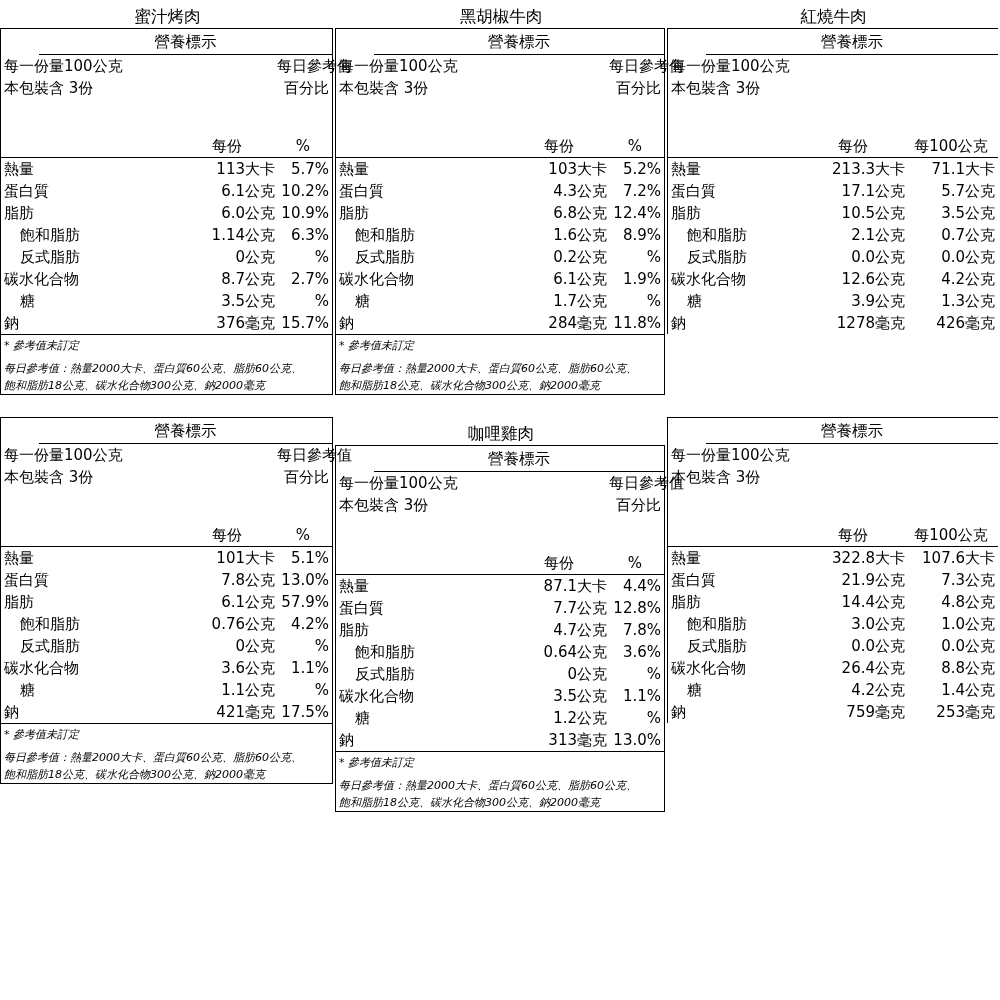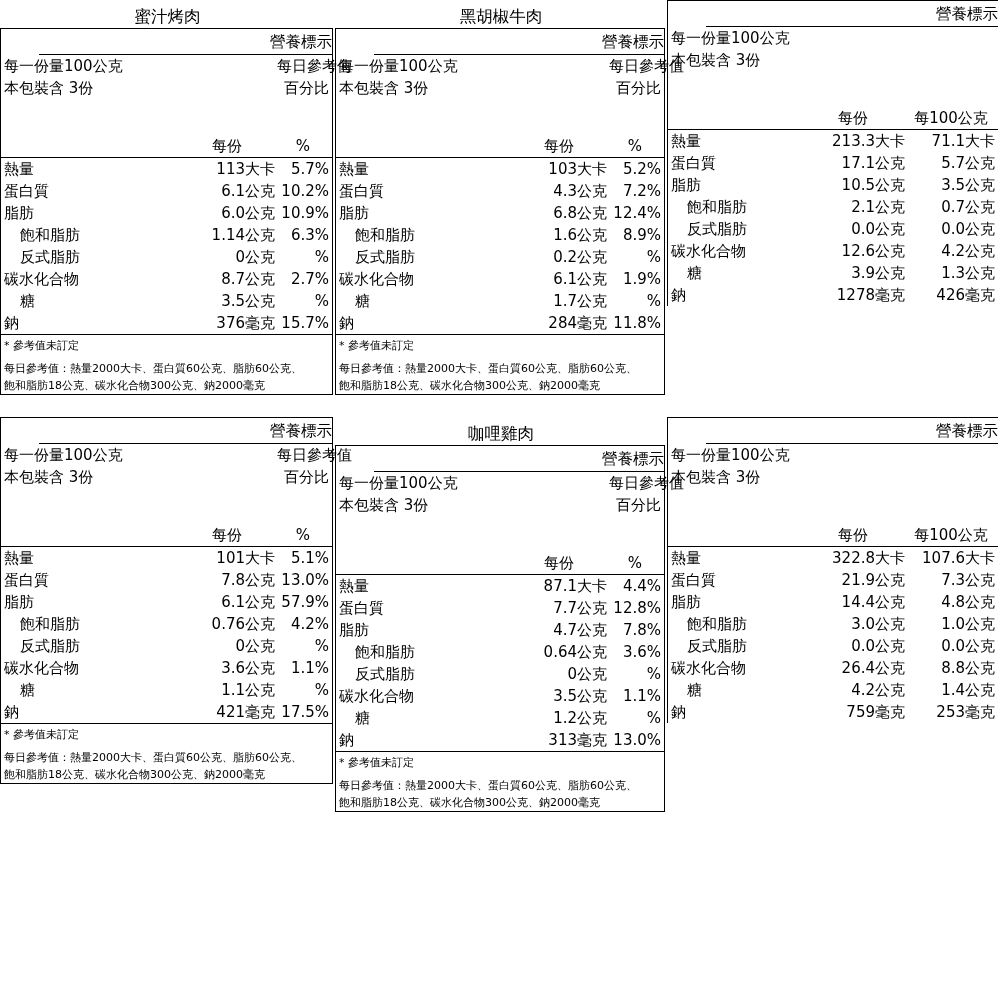--- a/index.html
+++ b/index.html
@@ -38,21 +38,21 @@
     padding-top: 7px;
     box-sizing: border-box;
     white-space: nowrap;
   }
   .nut-box {
     border: 1.5px solid #000;
     box-sizing: border-box;
     position: relative;
   }
   .nb-head {
-    text-align: right;
+    text-align: center;
     font-size: 15.5px;
     line-height: 22px;
     padding: 2px 0 1px 0;
     border-bottom: 1.2px solid #000;
     margin-left: 38px;
   }
   .rowline {
     display: flex;
     align-items: baseline;
     line-height: 20px;
@@ -80,20 +80,21 @@
   .colhdr {
     border-bottom: 1.2px solid #000;
   }
   .colhdr .lbl { }
   .colhdr .v1, .colhdr .v2 {
     text-align: center;
     margin-top: 36px;
   }
   .sep-top {
     border-top: 1.2px solid #000;
+    font-style: italic;
   }
   .foot {
     font-size: 11px;
     line-height: 17px;
     padding: 2px 3px 0 3px;
     box-sizing: border-box;
     white-space: nowrap;
   }
   .foot .fl {
     font-size: 11px;
@@ -245,20 +246,21 @@
             </div>
           </div>
           <div class="foot sep-top">
             <div class="fl">* 參考值未訂定</div>
             <div class="fl" style="margin-top: 6px;">每日參考值：熱量2000大卡、蛋白質60公克、脂肪60公克、</div>
             <div class="fl">飽和脂肪18公克、碳水化合物300公克、鈉2000毫克</div>
           </div>
         </div>
       </div>
       <div class="panel" style="width: 333px;">
+        <div class="panel-title">紅燒牛肉</div>
         <div class="nut-box" style="width: 331px; border-bottom: none; border-right: none;">
           <div class="nb-head">營養標示</div>
           <div class="rowline w-b">
             <span class="lbl">每一份量100公克</span>
             <span class="v1"></span>
             <span class="v2"></span>
           </div>
           <div class="rowline w-b">
             <span class="lbl">本包裝含 3份</span>
             <span class="v1"></span>

